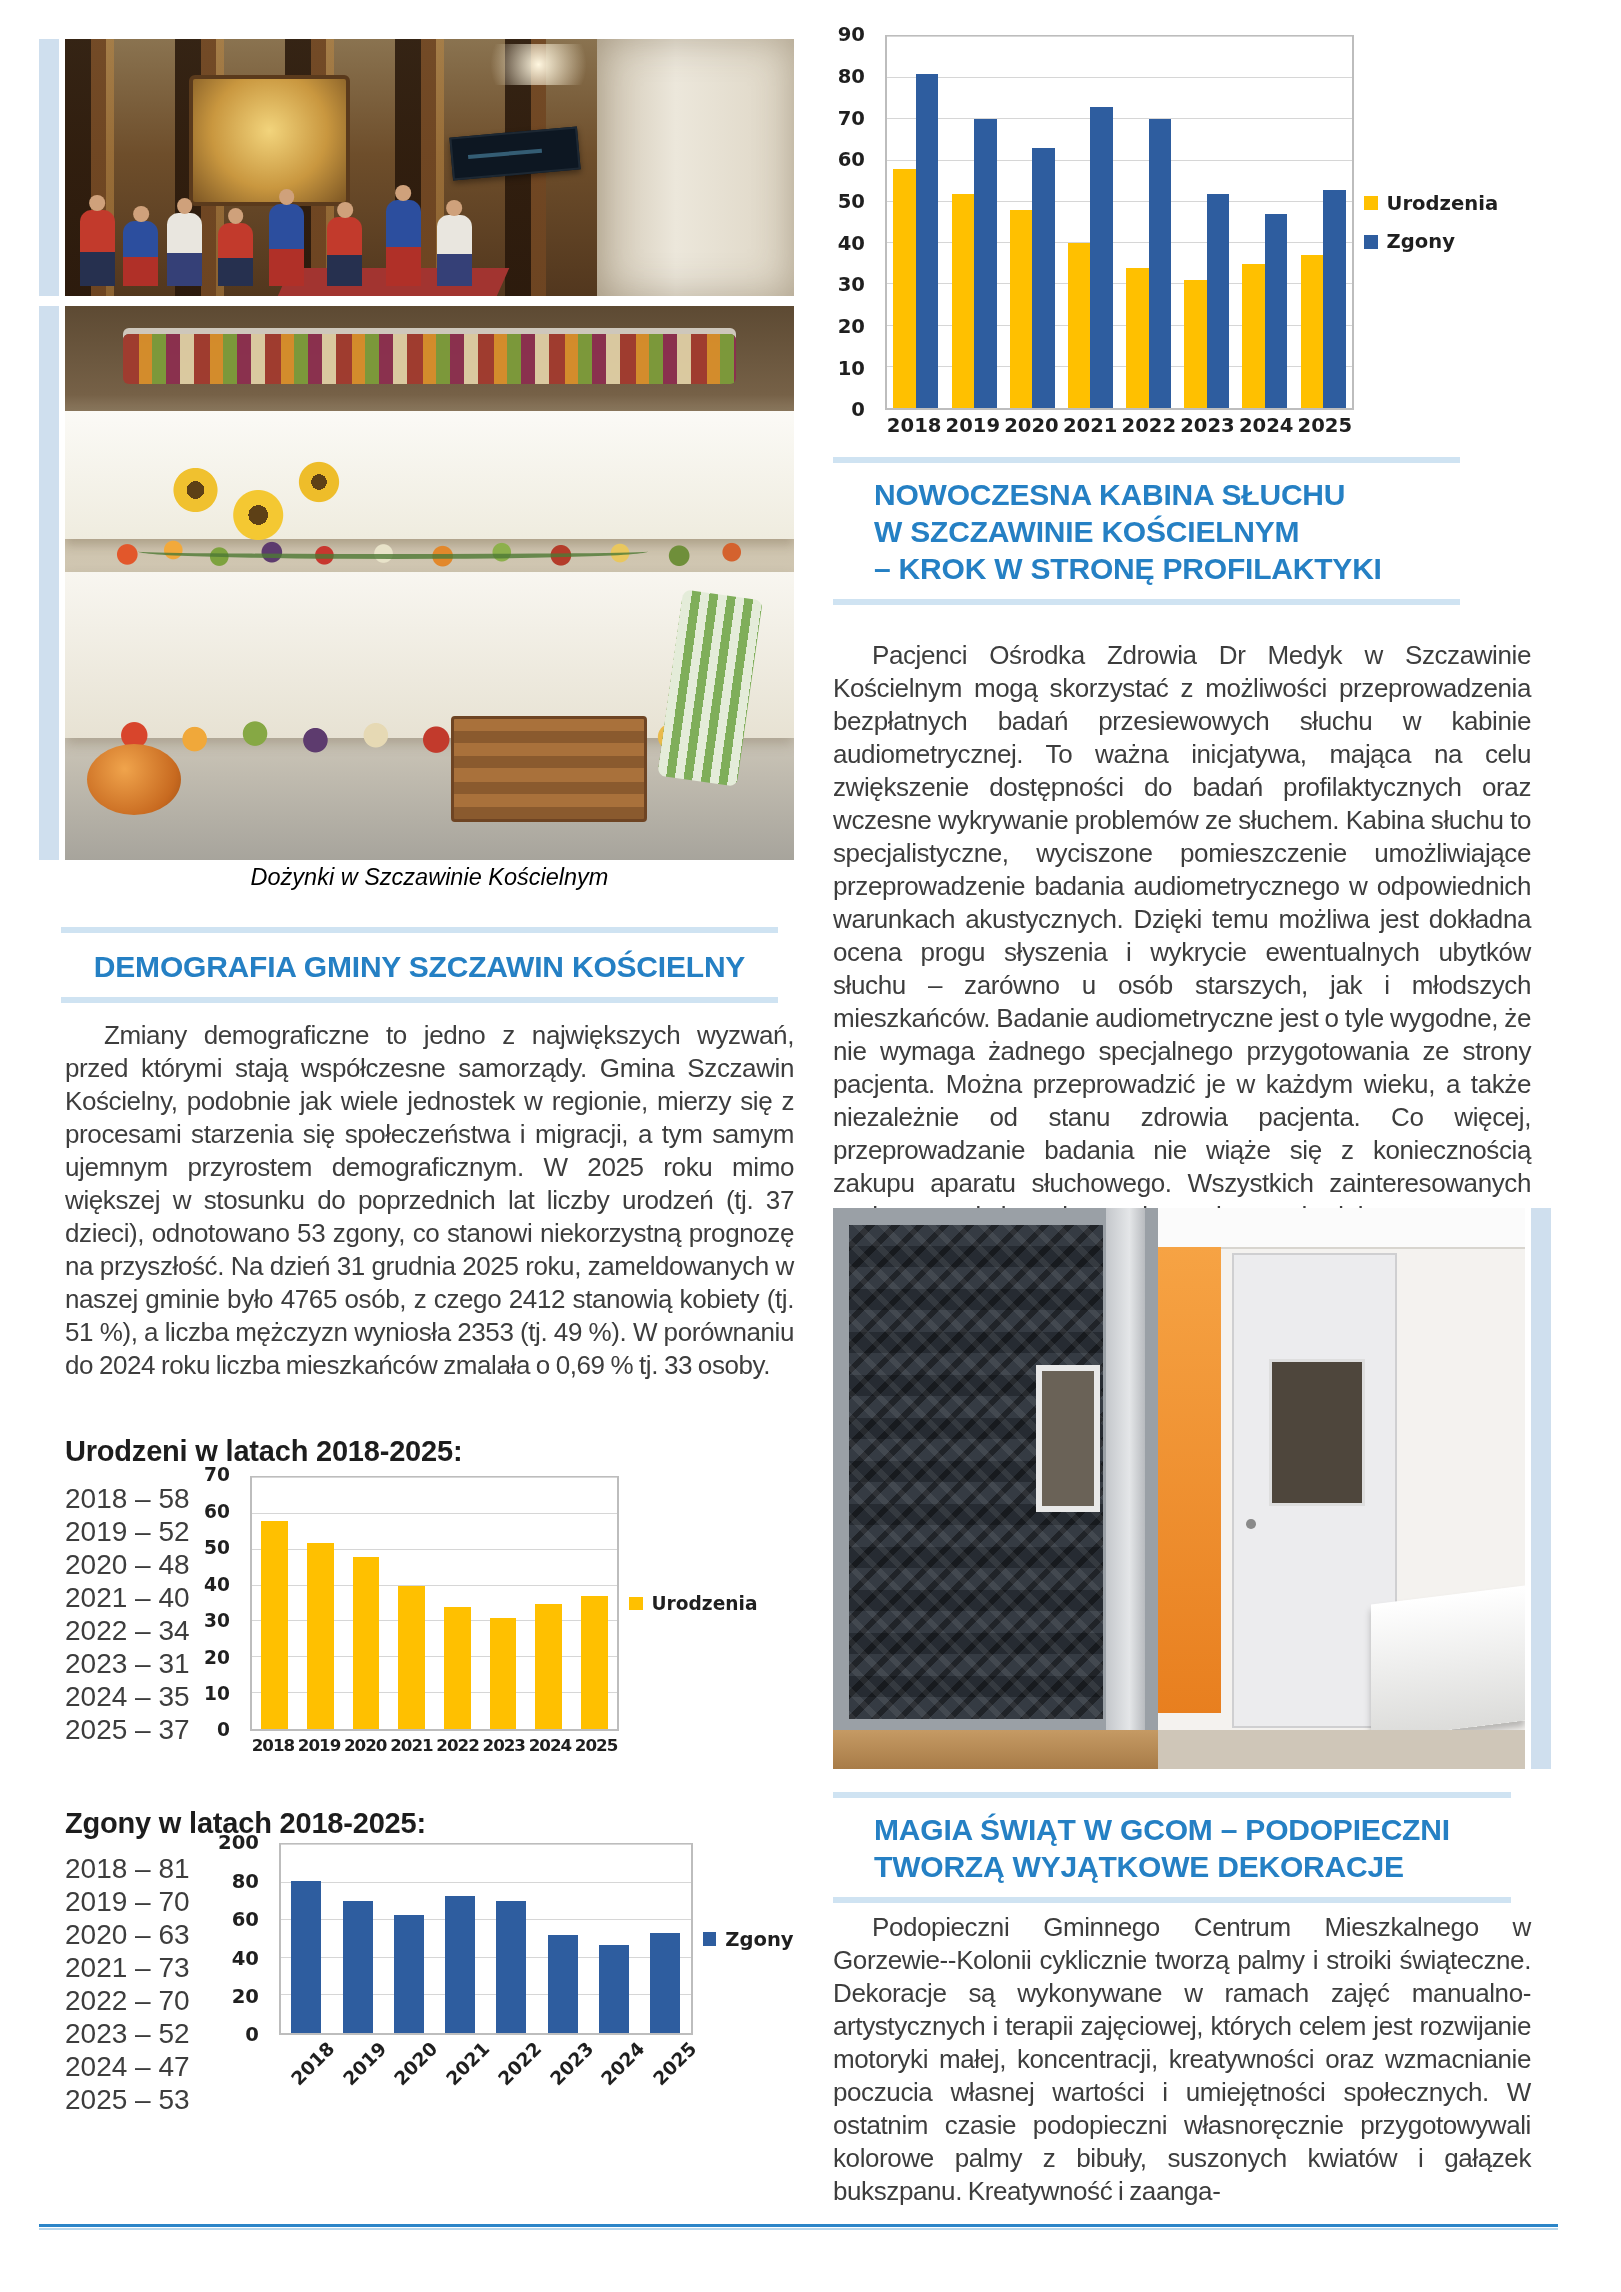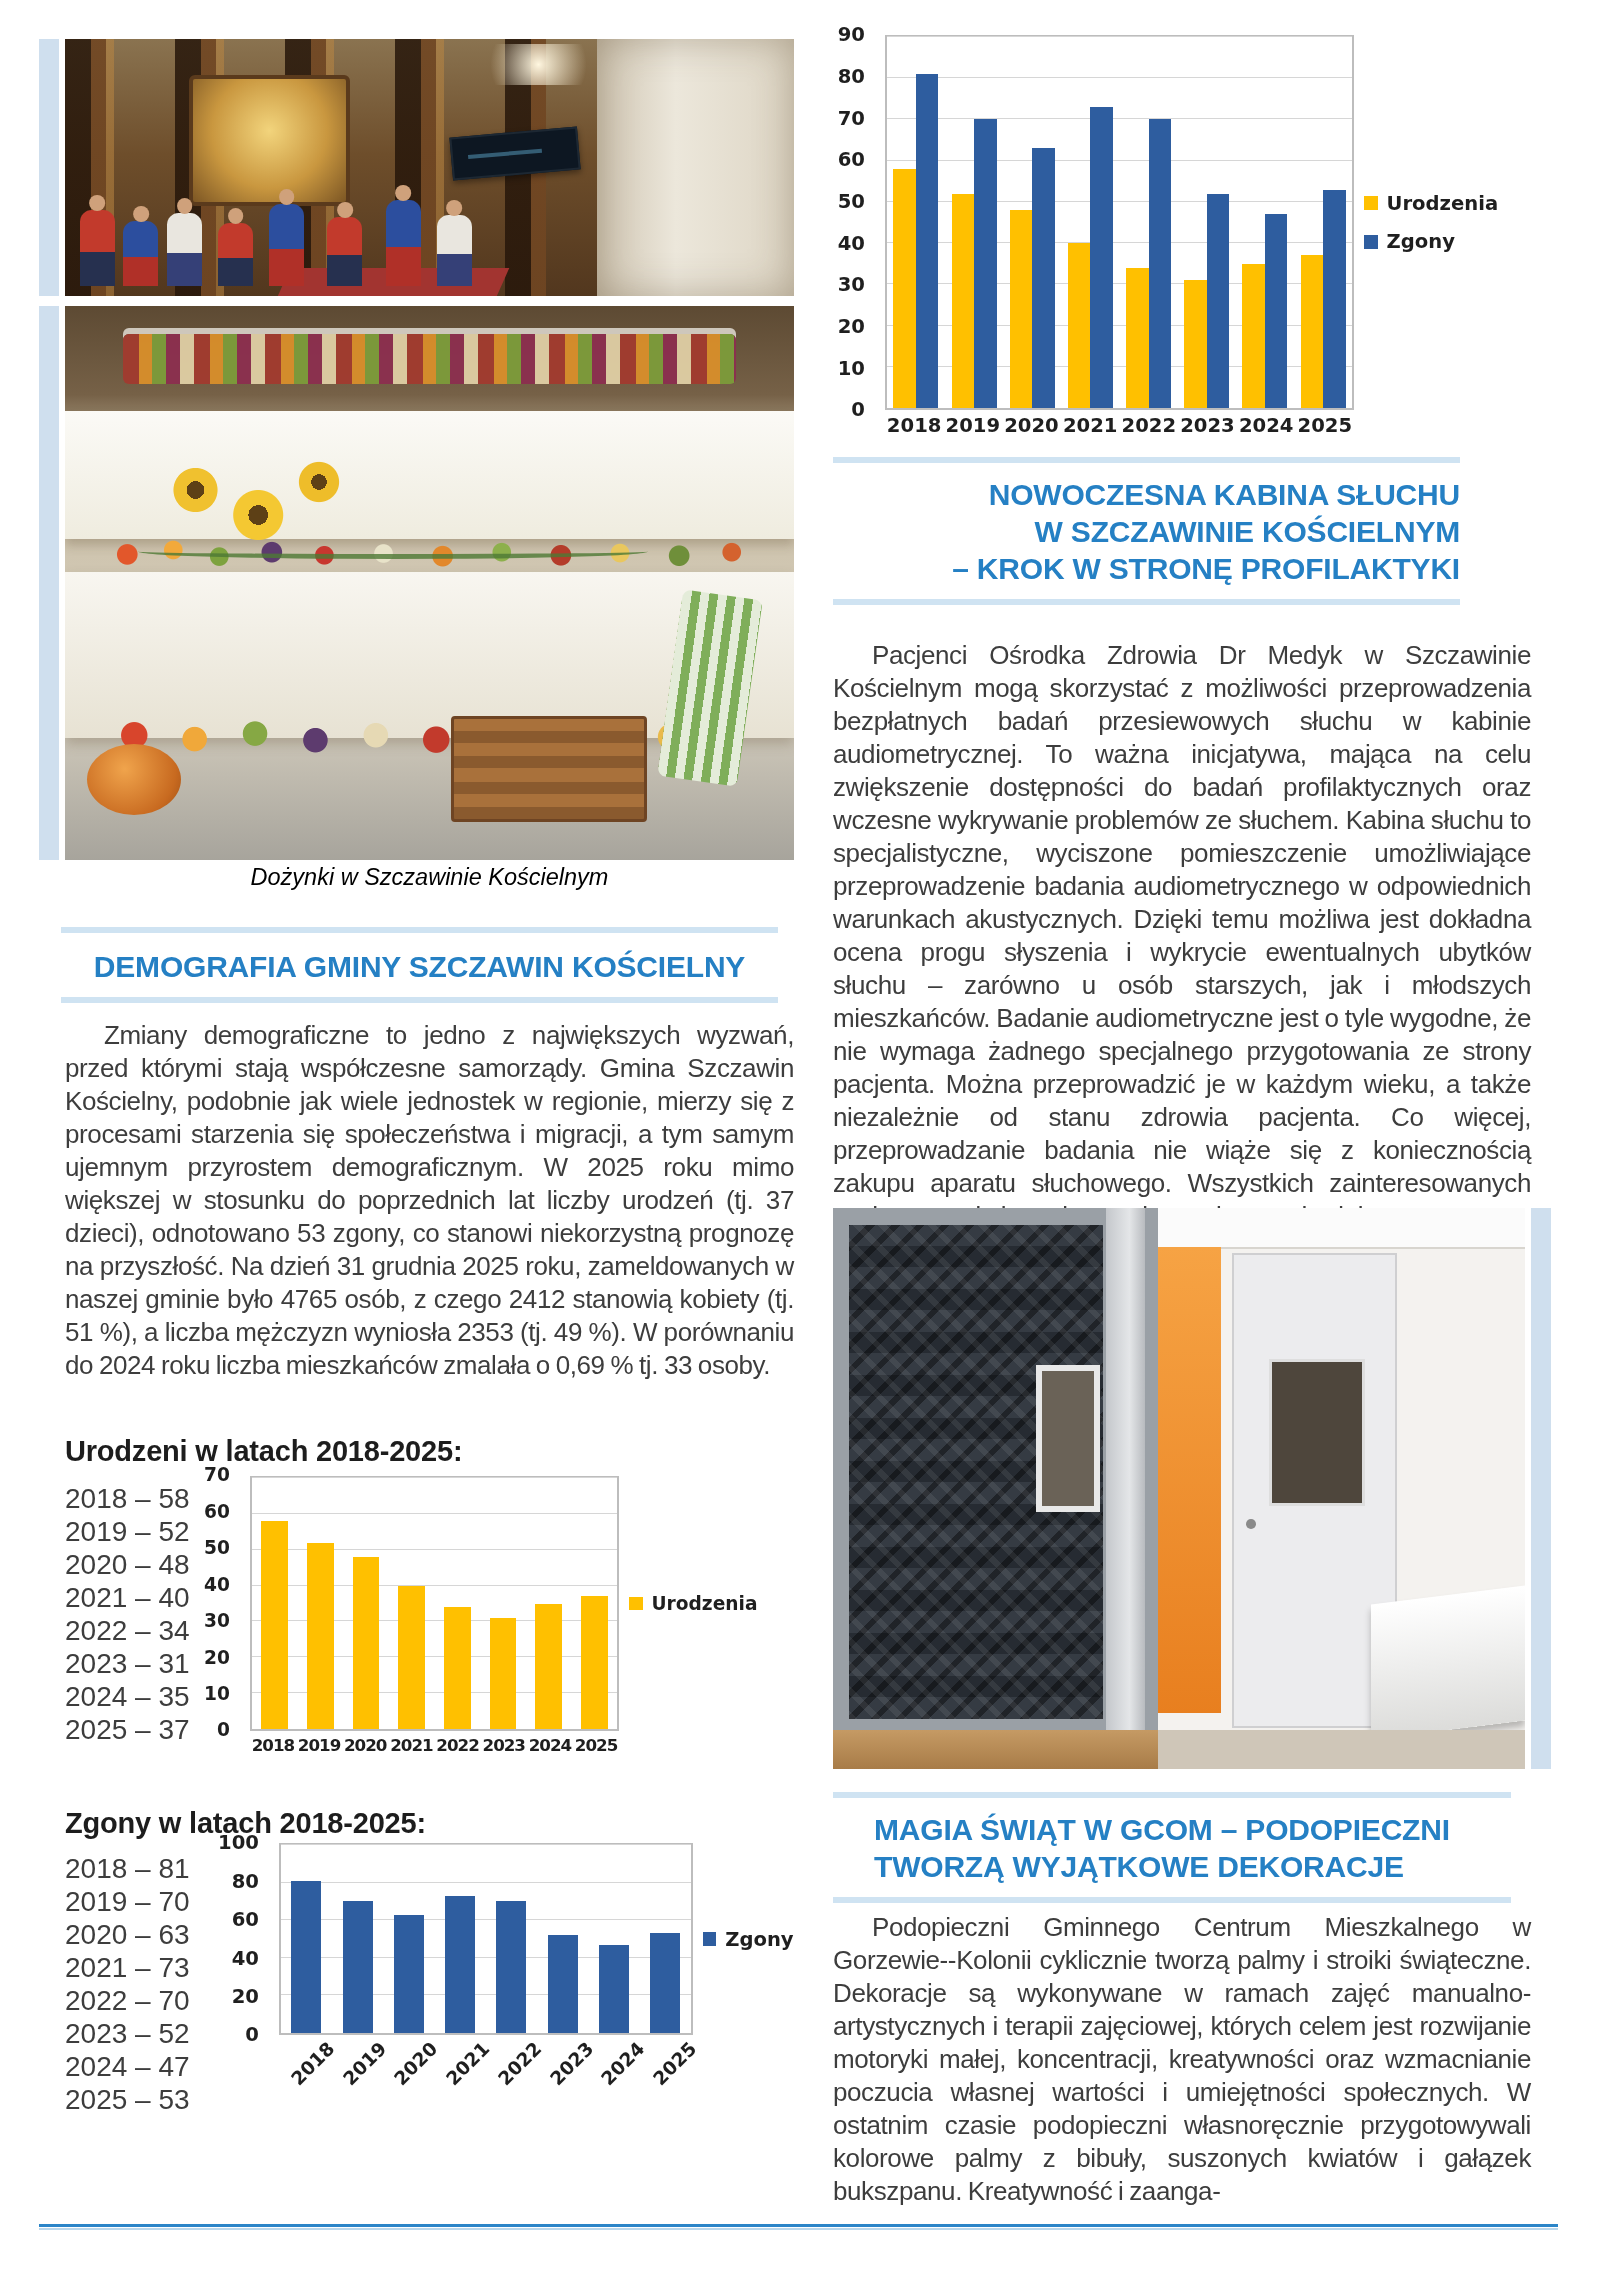--- a/index.html
+++ b/index.html
@@ -268,21 +268,21 @@
     <div>2024 – 47</div>
     <div>2025 – 53</div>
   </div>
   <div class="chart chart-deaths" style="left:214px;top:1843px;width:544px;height:282px;">
       <div class="yaxis">
         <div class="ytick" style="bottom: 0%;">0</div>
         <div class="ytick" style="bottom: 20%;">20</div>
         <div class="ytick" style="bottom: 40%;">40</div>
         <div class="ytick" style="bottom: 60%;">60</div>
         <div class="ytick" style="bottom: 80%;">80</div>
-        <div class="ytick" style="bottom: 100%;">100</div>
+        <div class="ytick" style="bottom: 100%;">200</div>
       </div>
       <div class="plot">
         <div class="grid" style="bottom: 20%;"></div>
         <div class="grid" style="bottom: 40%;"></div>
         <div class="grid" style="bottom: 60%;"></div>
         <div class="grid" style="bottom: 80%;"></div>
         <div class="grid" style="bottom: 100%;"></div>
         <div class="bargroup">
           <div class="bar" style="height: 81%; background: rgb(46, 93, 159); width: 30px;"></div>
         </div>
@@ -397,21 +397,21 @@
           <div class="swatch" style="background: rgb(255, 192, 0);"></div>
           <div class="ltext">Urodzenia</div>
         </div>
         <div class="lentry">
           <div class="swatch" style="background: rgb(46, 93, 159);"></div>
           <div class="ltext">Zgony</div>
         </div>
       </div>
     </div>
 
-  <div class="h-block" style="left:833px;top:457px;width:627px;text-align:right;">
+  <div class="h-block" style="left:833px;top:457px;width:627px;">
     <div class="rule"></div>
     <div class="h-left">
       <div class="h-blue">NOWOCZESNA KABINA SŁUCHU</div>
       <div class="h-blue">W SZCZAWINIE KOŚCIELNYM</div>
       <div class="h-blue">– KROK W STRONĘ PROFILAKTYKI</div>
     </div>
     <div class="rule"></div>
   </div>
 
   <div class="para" style="left:833px;top:639px;width:698px;">Pacjenci Ośrodka Zdrowia Dr Medyk w Szczawinie Kościelnym mogą skorzystać z możliwości przeprowadzenia bezpłatnych badań przesiewowych słuchu w kabinie audiometrycznej. To ważna inicjatywa, mająca na celu zwiększenie dostępności do badań profilaktycznych oraz wczesne wykrywanie problemów ze słuchem. Kabina słuchu to specjalistyczne, wyciszone pomieszczenie umożliwiające przeprowadzenie badania audiometrycznego w odpowiednich warunkach akustycznych. Dzięki temu możliwa jest dokładna ocena progu słyszenia i wykrycie ewentualnych ubytków słuchu – zarówno u osób starszych, jak i młodszych mieszkańców. Badanie audiometryczne jest o tyle wygodne, że nie wymaga żadnego specjalnego przygotowania ze strony pacjenta. Można przeprowadzić je w każdym wieku, a także niezależnie od stanu zdrowia pacjenta. Co więcej, przeprowadzanie badania nie wiąże się z koniecznością zakupu aparatu słuchowego. Wszystkich zainteresowanych zachęcamy do kontaktu z rejestracją przychodni.</div>

